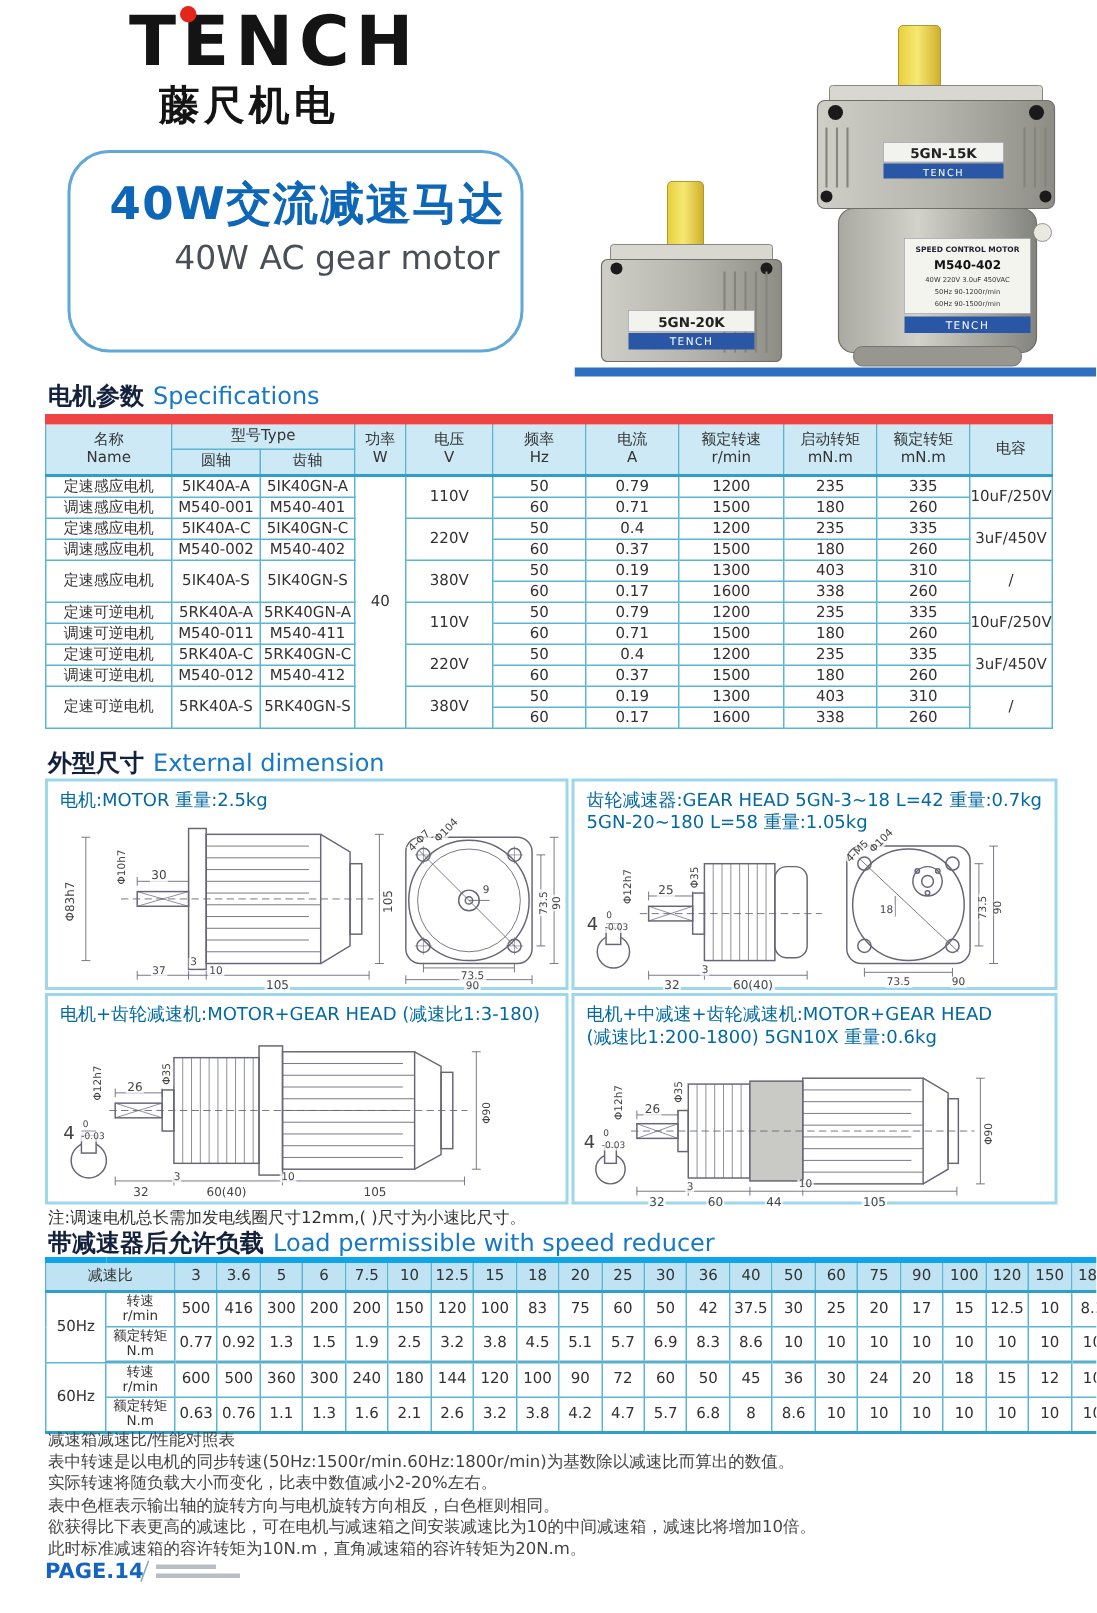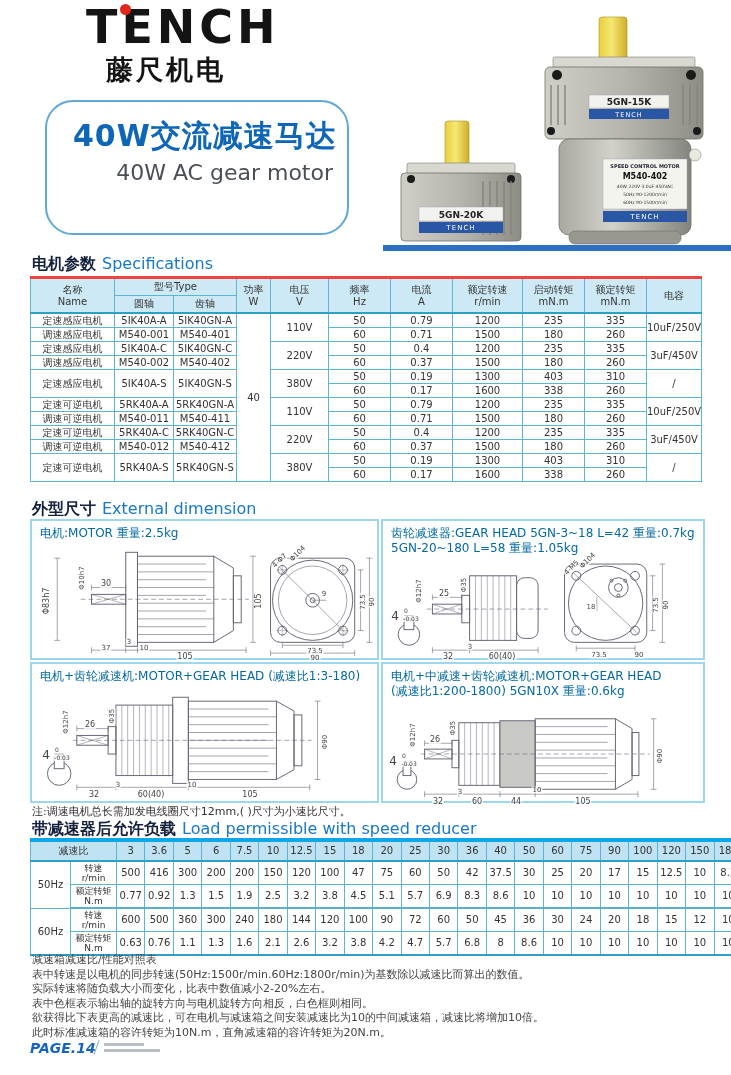--- a/index.html
+++ b/index.html
@@ -20,21 +20,21 @@
   
   .photos{position:absolute;left:383px;top:5px;width:348px;height:247px;}
 
   
   .sec-title{position:absolute;left:32px;white-space:nowrap;}
   .sec-title .cn{font-size:16px;font-weight:bold;color:#14213d;}
   .sec-title .en{font-size:16px;color:#1578c8;margin-left:6px;}
 
   
   table{border-collapse:collapse;table-layout:fixed;}
-  .spec-table{position:absolute;left:30px;top:276px;width:671px;font-size:10px;border-top:3px solid #ef4444;}
+  .spec-table{position:absolute;left:30px;top:276px;width:671px;font-size:10px;border-top:7px solid #ef4444;}
   .spec-table th,.spec-table td{border:1px solid #5ab6d2;text-align:center;padding:0;white-space:pre-line;line-height:1.2;overflow:hidden;font-weight:normal;color:#333;}
   .spec-table thead th{background:#cce9f5;height:16px;}
   .spec-table thead{border-bottom:2px solid #2e9fc6;}
   .spec-table tbody td{height:13px;}
 
   .load-table{position:absolute;left:30px;top:838px;width:713px;font-size:10px;border-top:4px solid #0ea5e9;border-bottom:2px solid #2e9fc6;}
   .load-table th,.load-table td{border:1px solid #5ab6d2;text-align:center;padding:0;white-space:pre-line;line-height:1.15;overflow:hidden;font-weight:normal;color:#333;}
   .load-table thead th{background:#bfe3f2;height:18px;}
   .load-table thead{border-bottom:2px solid #2e9fc6;}
   .load-table tbody td{height:22px;}
@@ -45,21 +45,21 @@
 
   
   .panel{position:absolute;border:2px solid #9ed7ea;background:#fff;}
   .panel svg{position:absolute;left:0;top:0;}
   .panel-overlay{position:absolute;left:0;top:0;width:100%;height:100%;}
   .panel-title{position:absolute;left:8px;font-size:12px;color:#0369a1;white-space:nowrap;}
   .dim-label{position:absolute;color:#444;background:rgba(255,255,255,.75);padding:0 1px;white-space:nowrap;line-height:1;}
 
   
   .footer-notes{position:absolute;left:32px;top:953px;font-size:11px;color:#444;line-height:14.5px;}
-  .page-num{position:absolute;left:30px;top:1040px;font-size:14px;font-weight:bold;font-style:italic;color:#1565c0;}
+  .page-num{position:absolute;left:30px;top:1040px;font-size:14px;font-weight:bold;color:#1565c0;}
   .page-slash{position:absolute;left:96px;top:1040px;width:1px;height:15px;background:#8aa;transform:rotate(20deg);}
   .fineprint{position:absolute;background:#b9bec4;height:3px;}
 </style>
 </head>
 <body>
 
 <div class="page">
 
   <div class="logo">
     <div class="logo-main">
@@ -546,21 +546,21 @@
           <td class="rl">转速
 r/min</td>
           <td>500</td>
           <td>416</td>
           <td>300</td>
           <td>200</td>
           <td>200</td>
           <td>150</td>
           <td>120</td>
           <td>100</td>
-          <td>47</td>
+          <td>83</td>
           <td>75</td>
           <td>60</td>
           <td>50</td>
           <td>42</td>
           <td>37.5</td>
           <td>30</td>
           <td>25</td>
           <td>20</td>
           <td>17</td>
           <td>15</td>

